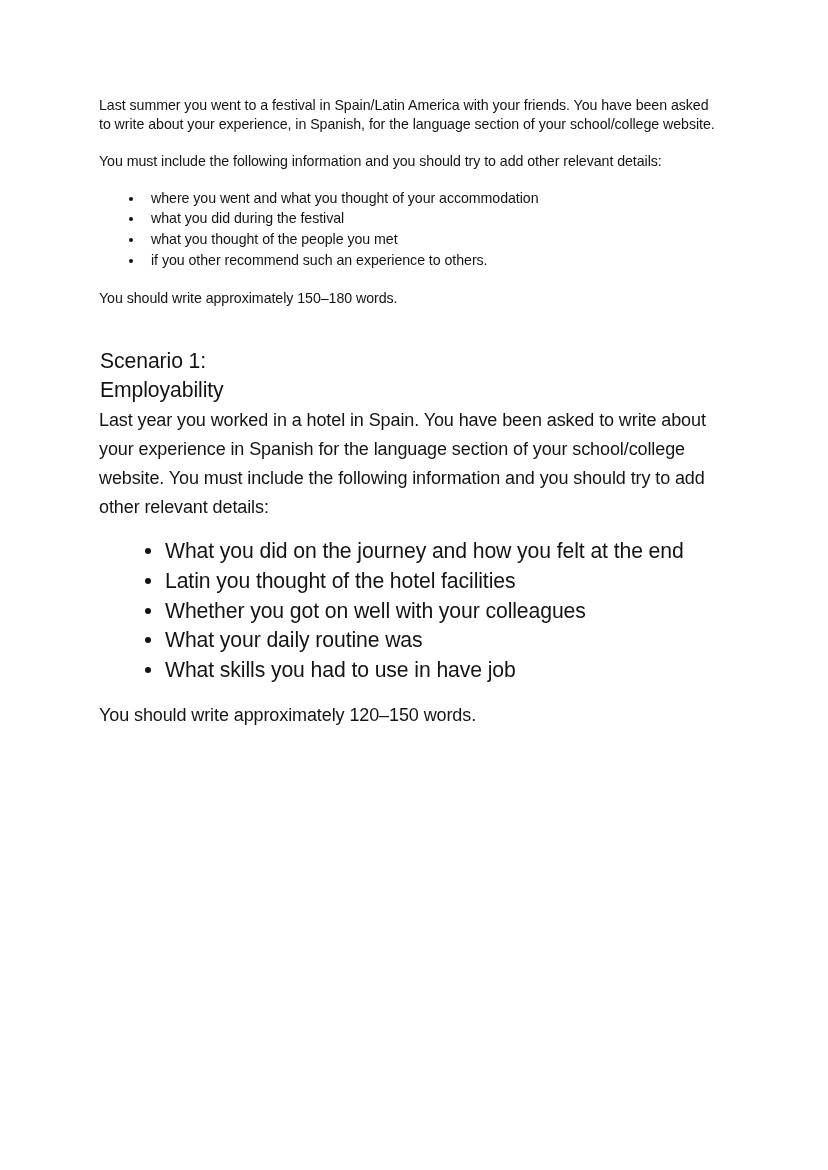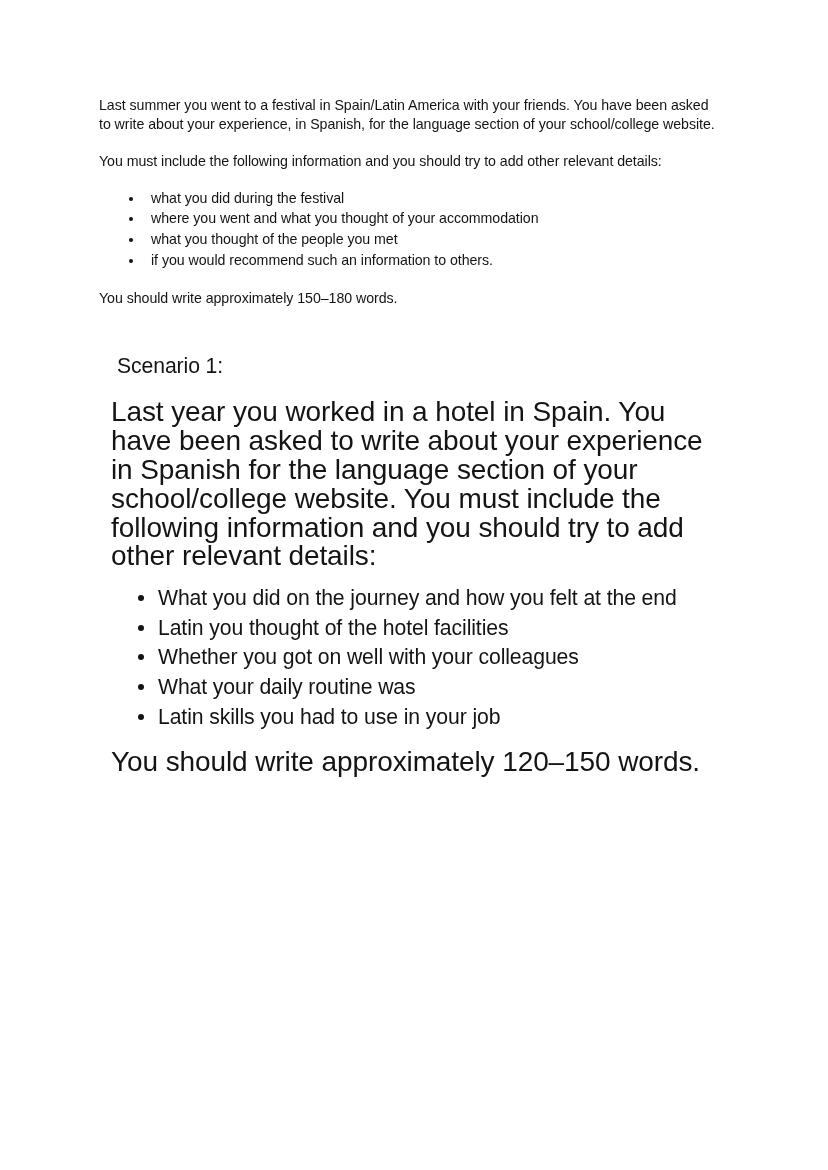--- a/index.html
+++ b/index.html
@@ -38,21 +38,21 @@
     line-height: 19.3px;
     letter-spacing: -0.05px;
   }
   p.small-para {
     margin: 0 0 17px 0;
     font-size: 14.2px;
     line-height: 19.3px;
     letter-spacing: -0.05px;
   }
   p.small-para.tight {
-    margin-bottom: 0;
+    margin-bottom: 12px;
   }
 
   ul.small-list {
     list-style: none;
     margin: 0 0 19px 0;
     padding: 0;
   }
   ul.small-list > li {
     position: relative;
     padding-left: 52px;
@@ -69,35 +69,35 @@
     height: 4px;
     border-radius: 50%;
     background: #141414;
   }
 
   
   .big-heading {
     font-size: 21.2px;
     line-height: 28.8px;
     letter-spacing: -0.1px;
-    margin: 18px;
+    margin: 1px;
   }
   p.big-para {
-    margin: 12px;
-    font-size: 28px;
+    margin: 0;
+    font-size: 18px;
     line-height: 28.8px;
     letter-spacing: -0.1px;
   }
   p.big-para.trailing {
     margin-top: 17px;
   }
 
   ul.big-list {
     list-style: none;
-    margin: 8px;
+    margin: 15px;
     padding: 0;
   }
   ul.big-list > li {
     position: relative;
     padding-left: 51px;
     font-size: 21.2px;
     line-height: 29.6px;
     letter-spacing: -0.1px;
   }
   ul.big-list > li::before {
@@ -120,60 +120,61 @@
   <div class="content">
 
     <div class="small-block">
 
       <p class="small-para">Last summer you went to a festival in Spain/Latin America with your friends. You have been asked to write about your experience, in Spanish, for the language section of your school/college website.</p>
 
       <p class="small-para">You must include the following information and you should try to add other relevant details:</p>
 
       <ul class="small-list">
         <li>
-          <span>what you did during the festival</span>
+          <span>where you went and what you thought of your accommodation</span>
         </li>
         <li>
-          <span>where you went and what you thought of your accommodation</span>
+          <span>what you did during the festival</span>
         </li>
         <li>
           <span>what you thought of the people you met</span>
         </li>
         <li>
-          <span>if you would recommend such an information to others.</span>
+          <span>if you other recommend such an experience to others.</span>
         </li>
       </ul>
 
       <p class="small-para tight">You should write approximately 150–180 words.</p>
     </div>
 
     <div class="spacer-scenario"></div>
 
     <div class="big-block">
 
       <div class="big-heading">Scenario 1:</div>
 
+      <div class="big-heading">Employability</div>
 
       <p class="big-para">Last year you worked in a hotel in Spain. You have been asked to write about your experience in Spanish for the language section of your school/college website. You must include the following information and you should try to add other relevant details:</p>
 
       <ul class="big-list">
         <li>
           <span>What you did on the journey and how you felt at the end</span>
         </li>
         <li>
           <span>Latin you thought of the hotel facilities</span>
         </li>
         <li>
           <span>Whether you got on well with your colleagues</span>
         </li>
         <li>
           <span>What your daily routine was</span>
         </li>
         <li>
-          <span>Latin skills you had to use in your job</span>
+          <span>What skills you had to use in have job</span>
         </li>
       </ul>
 
       <p class="big-para trailing">You should write approximately 120–150 words.</p>
     </div>
 
   </div>
 </div>
 
 </body></html>

